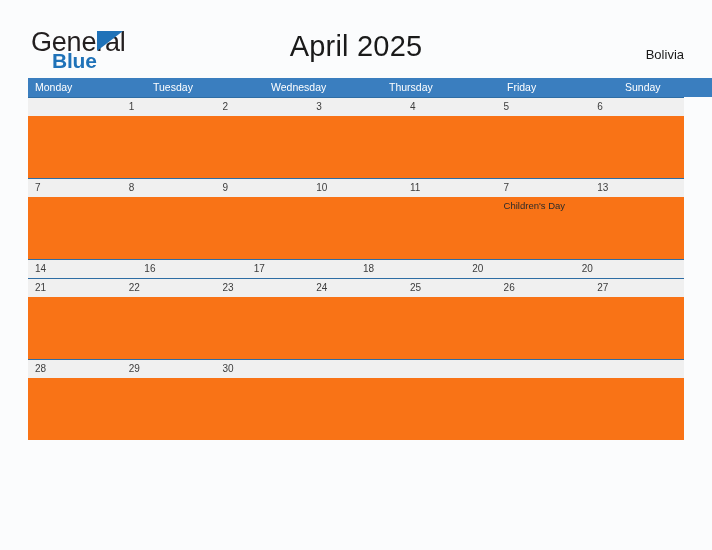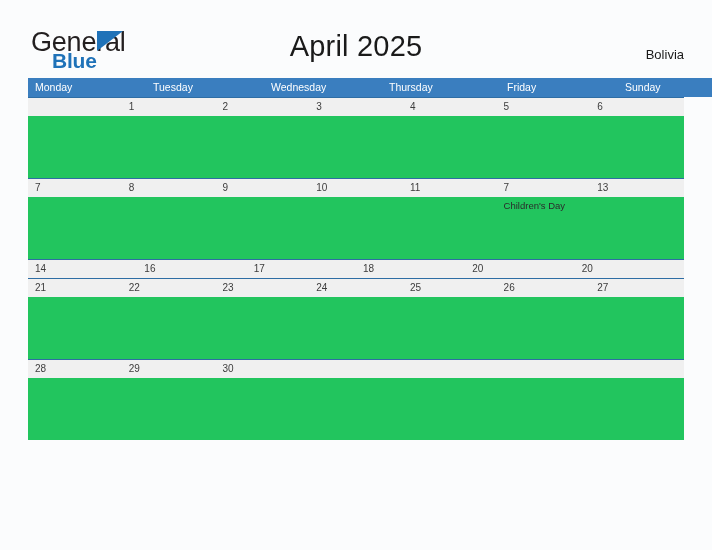--- a/index.html
+++ b/index.html
@@ -135,21 +135,21 @@
     padding-left: 7px;
     font-size: 10px;
     color: #3c3c3c;
     line-height: 18px;
   }
 
   .body-strip {
     display: flex;
     width: 656px;
     height: 62px;
-    background: #22c55e;
+    background: #f97316;
   }
   .body-cell {
     flex: 1 1 0;
     box-sizing: border-box;
     padding: 3px 5px 0 7px;
   }
   .event {
     font-size: 9.5px;
     color: #2b2b2b;
     line-height: 12px;

